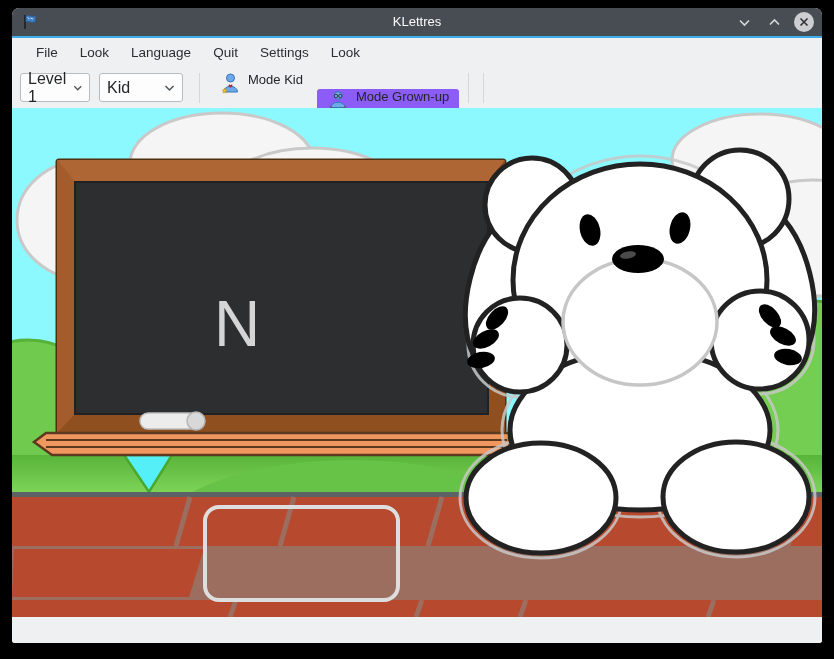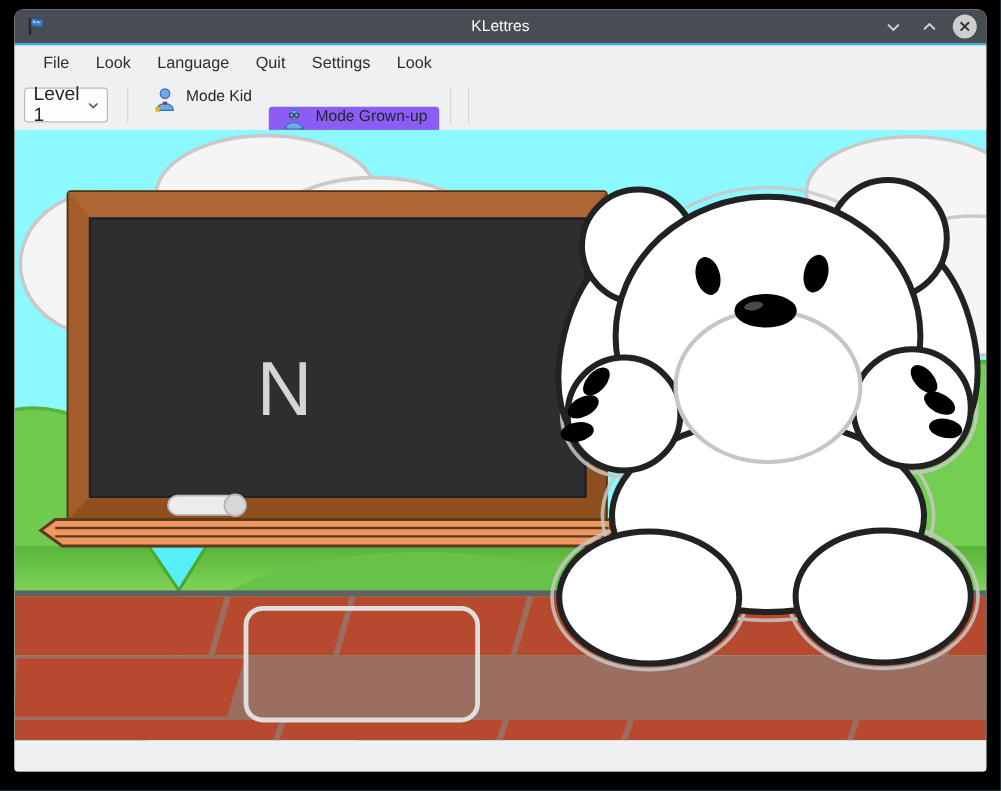--- a/index.html
+++ b/index.html
@@ -104,20 +104,26 @@
     <span class="menu-item">Look</span>
   </div>
 
   <div class="toolbar">
     <div class="combo combo-level">
       <span>Level 1</span>
       <svg width="11" height="8" viewBox="0 0 11 8">
           <polyline points="1.5,2 5.5,6 9.5,2" fill="none" stroke="#4d5357" stroke-width="1.5"></polyline>
         </svg>
     </div>
+    <div class="combo combo-theme">
+      <span>Kid</span>
+      <svg width="11" height="8" viewBox="0 0 11 8">
+          <polyline points="1.5,2 5.5,6 9.5,2" fill="none" stroke="#4d5357" stroke-width="1.5"></polyline>
+        </svg>
+    </div>
     <div class="tsep"></div>
     <div class="tbtn">
       <svg class="ticon" width="22" height="22" viewBox="0 0 22 22">
         <circle cx="11.5" cy="6" r="4" fill="#6ea9e8" stroke="#3674b9" stroke-width="1"></circle>
         <path d="M4.5,20 C4.5,12.5 18.5,12.5 18.5,20 Z" fill="#6ea9e8" stroke="#3674b9" stroke-width="1"></path>
         <path d="M11.5,13.2 c-0.9,-1.4 -2.8,-0.3 -1.6,1 l1.6,1.5 l1.6,-1.5 c1.2,-1.3 -0.7,-2.4 -1.6,-1 Z" fill="#b0272f"></path>
         <path d="M5.5,16.5 l0.8,1.5 1.7,0.2 -1.2,1.2 0.3,1.7 -1.6,-0.8 -1.5,0.8 0.3,-1.7 -1.3,-1.2 1.8,-0.2 Z" fill="#f5c211" stroke="#d79a06" stroke-width="0.5"></path>
       </svg>
       <span>Mode Kid</span>
     </div>

